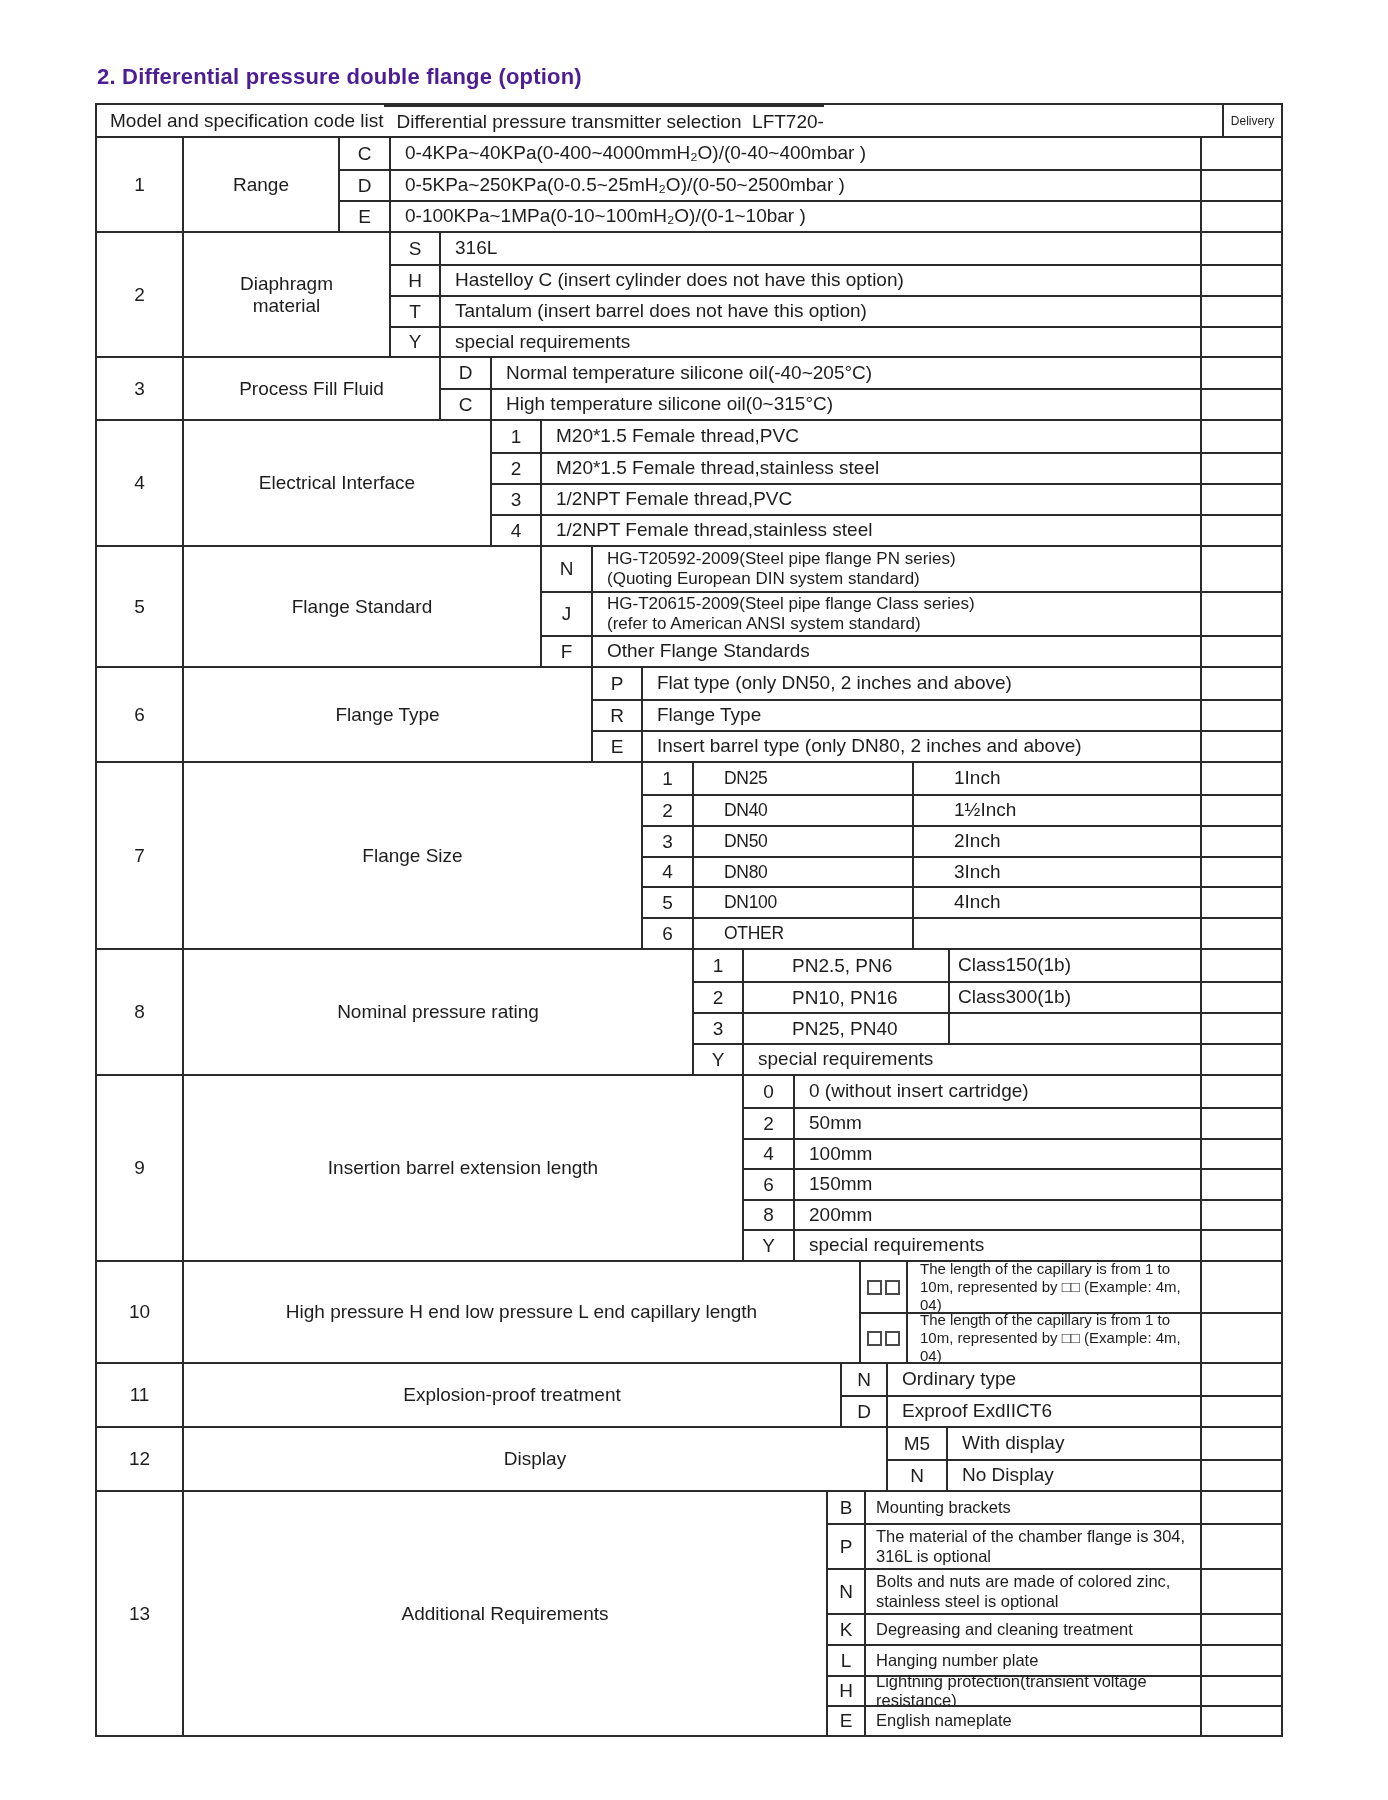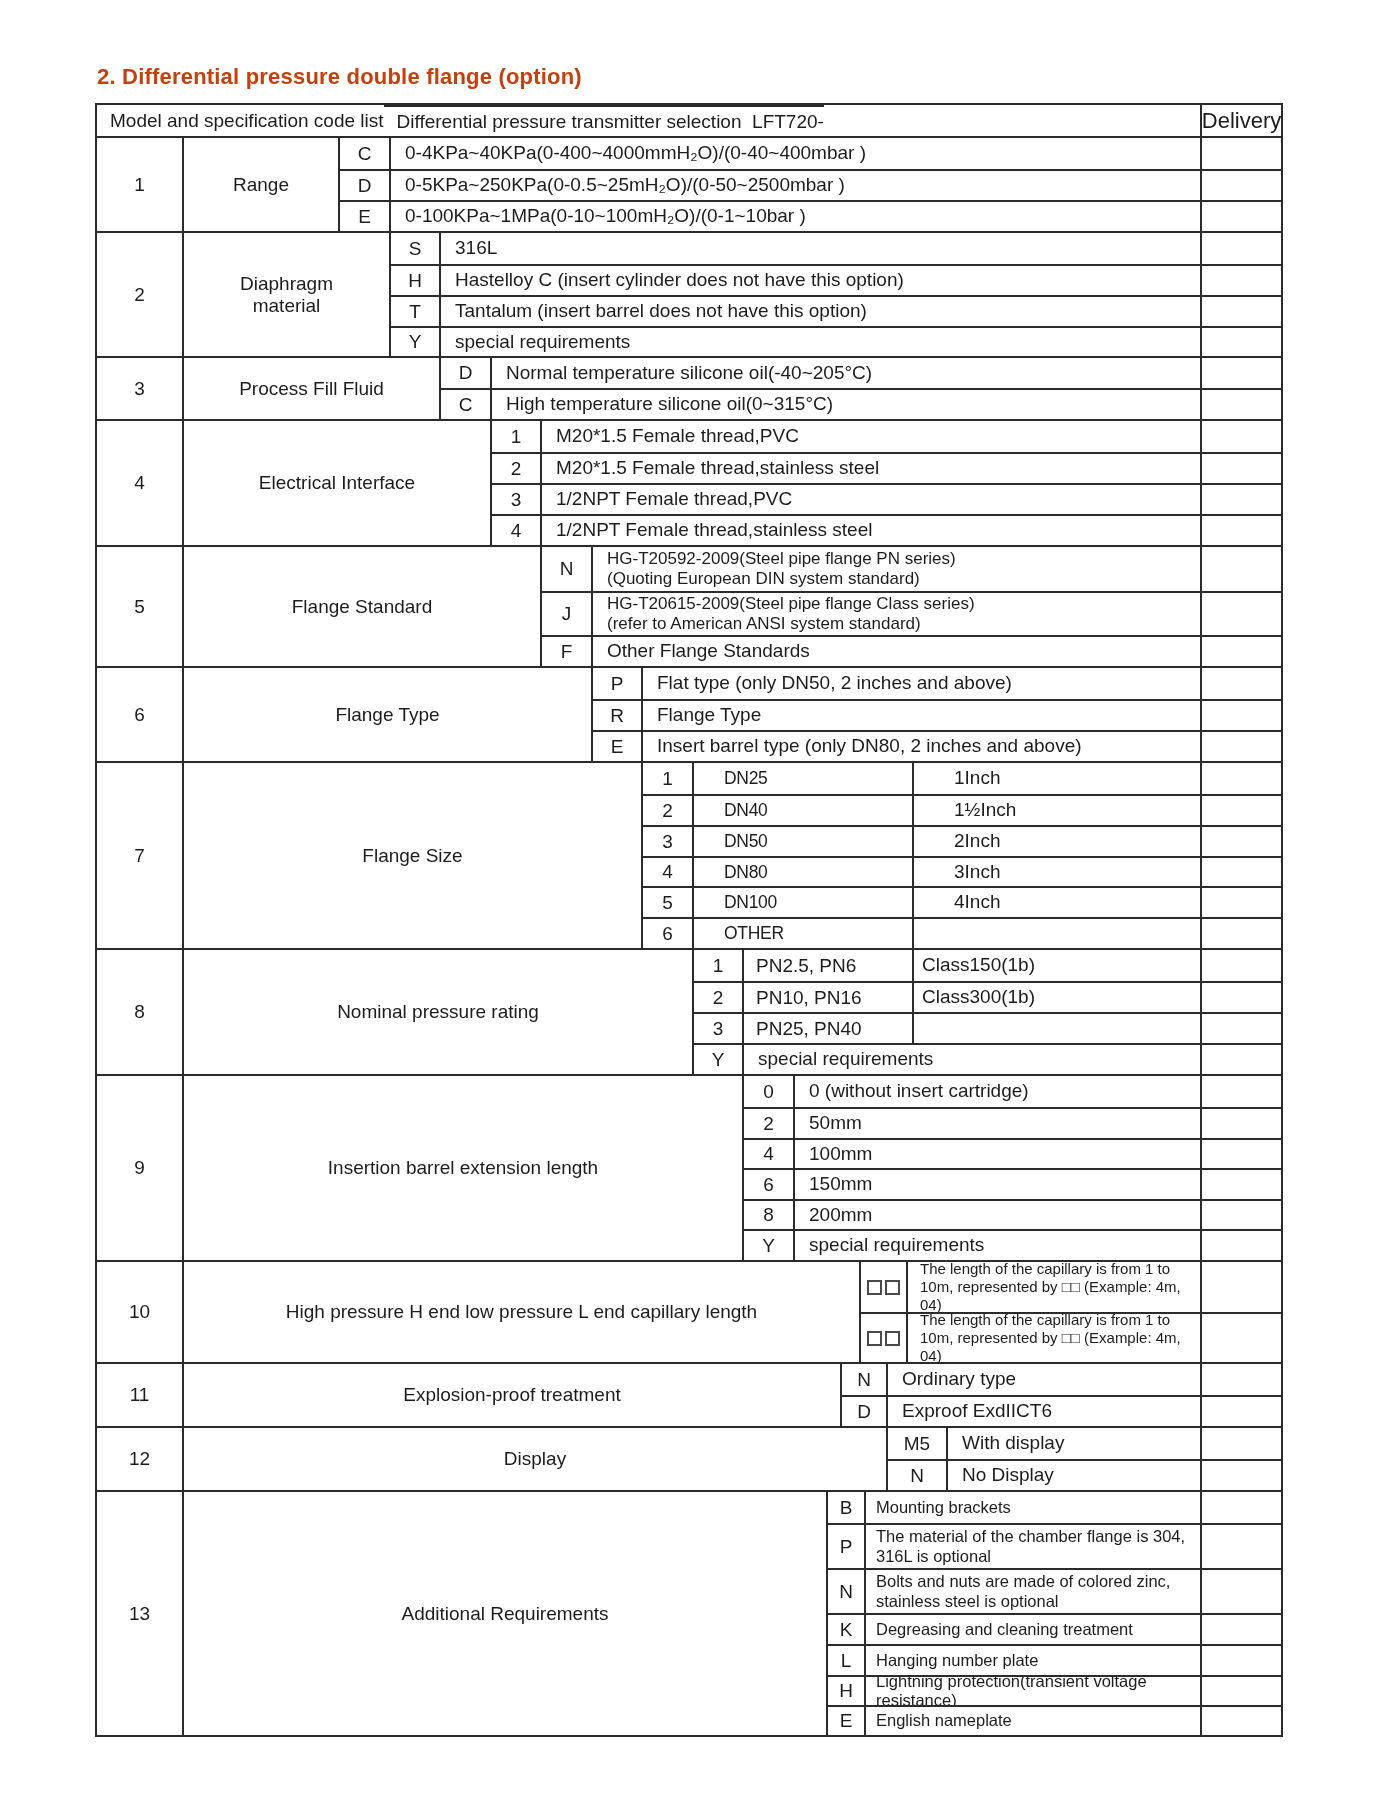--- a/index.html
+++ b/index.html
@@ -4,34 +4,34 @@
 <style>
   * { box-sizing: border-box; }
   html,body { margin:0; padding:0; background:#ffffff; }
   body {
     width:1388px; height:1800px; position:relative; overflow:hidden;
     font-family:"Liberation Sans","DejaVu Sans",sans-serif; color:#1d1d1d;
   }
   .page { position:absolute; inset:0; background:#fff; }
   .title {
     position:absolute; left:97px; top:64px; margin:0;
-    font-size:22px; font-weight:700; letter-spacing:.2px; color:#c2410c;
+    font-size:22px; font-weight:700; letter-spacing:.2px; color:#4c1d95;
   }
   .spec-table {
     position:absolute; left:95px; top:103px; width:1188px;
     border:2px solid #2b2b2b; background:#fff;
   }
   .grow { display:flex; }
   .grow + .grow { border-top:2px solid #2b2b2b; }
 
   
   .header-left { flex:1; display:flex; flex-direction:row; border-right:2px solid #2b2b2b; }
   .hrow { height:31px; display:flex; align-items:center; padding-left:13px; font-size:19px; }
   .hrow + .hrow { border-top:2px solid #2b2b2b; }
-  .delivery-head { width:79px; display:flex; align-items:center; justify-content:center; font-size:22px; }
+  .delivery-head { width:57px; display:flex; align-items:center; justify-content:center; font-size:12px; }
 
   
   .num {
     width:87px; border-right:2px solid #2b2b2b;
     display:flex; align-items:center; justify-content:center; font-size:19px;
   }
   .label {
     border-right:2px solid #2b2b2b; display:flex; align-items:center; justify-content:center;
     text-align:center; font-size:19px; padding:0 28px; line-height:1.15;
   }
@@ -68,21 +68,21 @@
   .lg13{width:644px} .cg13{width:38px}
 
   
   .dn {
     width:220px; border-right:2px solid #2b2b2b;
     display:flex; align-items:center; padding-left:30px; font-size:17.5px; letter-spacing:-.3px;
   }
   .inch { padding-left:40px; }
   .pn {
     width:170px; border-right:2px solid #2b2b2b;
-    display:flex; align-items:center; padding-left:12px; font-size:19px;
+    display:flex; align-items:center; padding-left:12px; font-size:19px;margin-left:36px;
   }
   .cls { padding-left:8px; }
 
   
   .g5-desc  { font-size:17px; }
   .g10-desc { font-size:15px; padding-left:12px; }
   .g13-desc { font-size:16.5px; padding-left:10px; }
 
   
   .sqbox {

